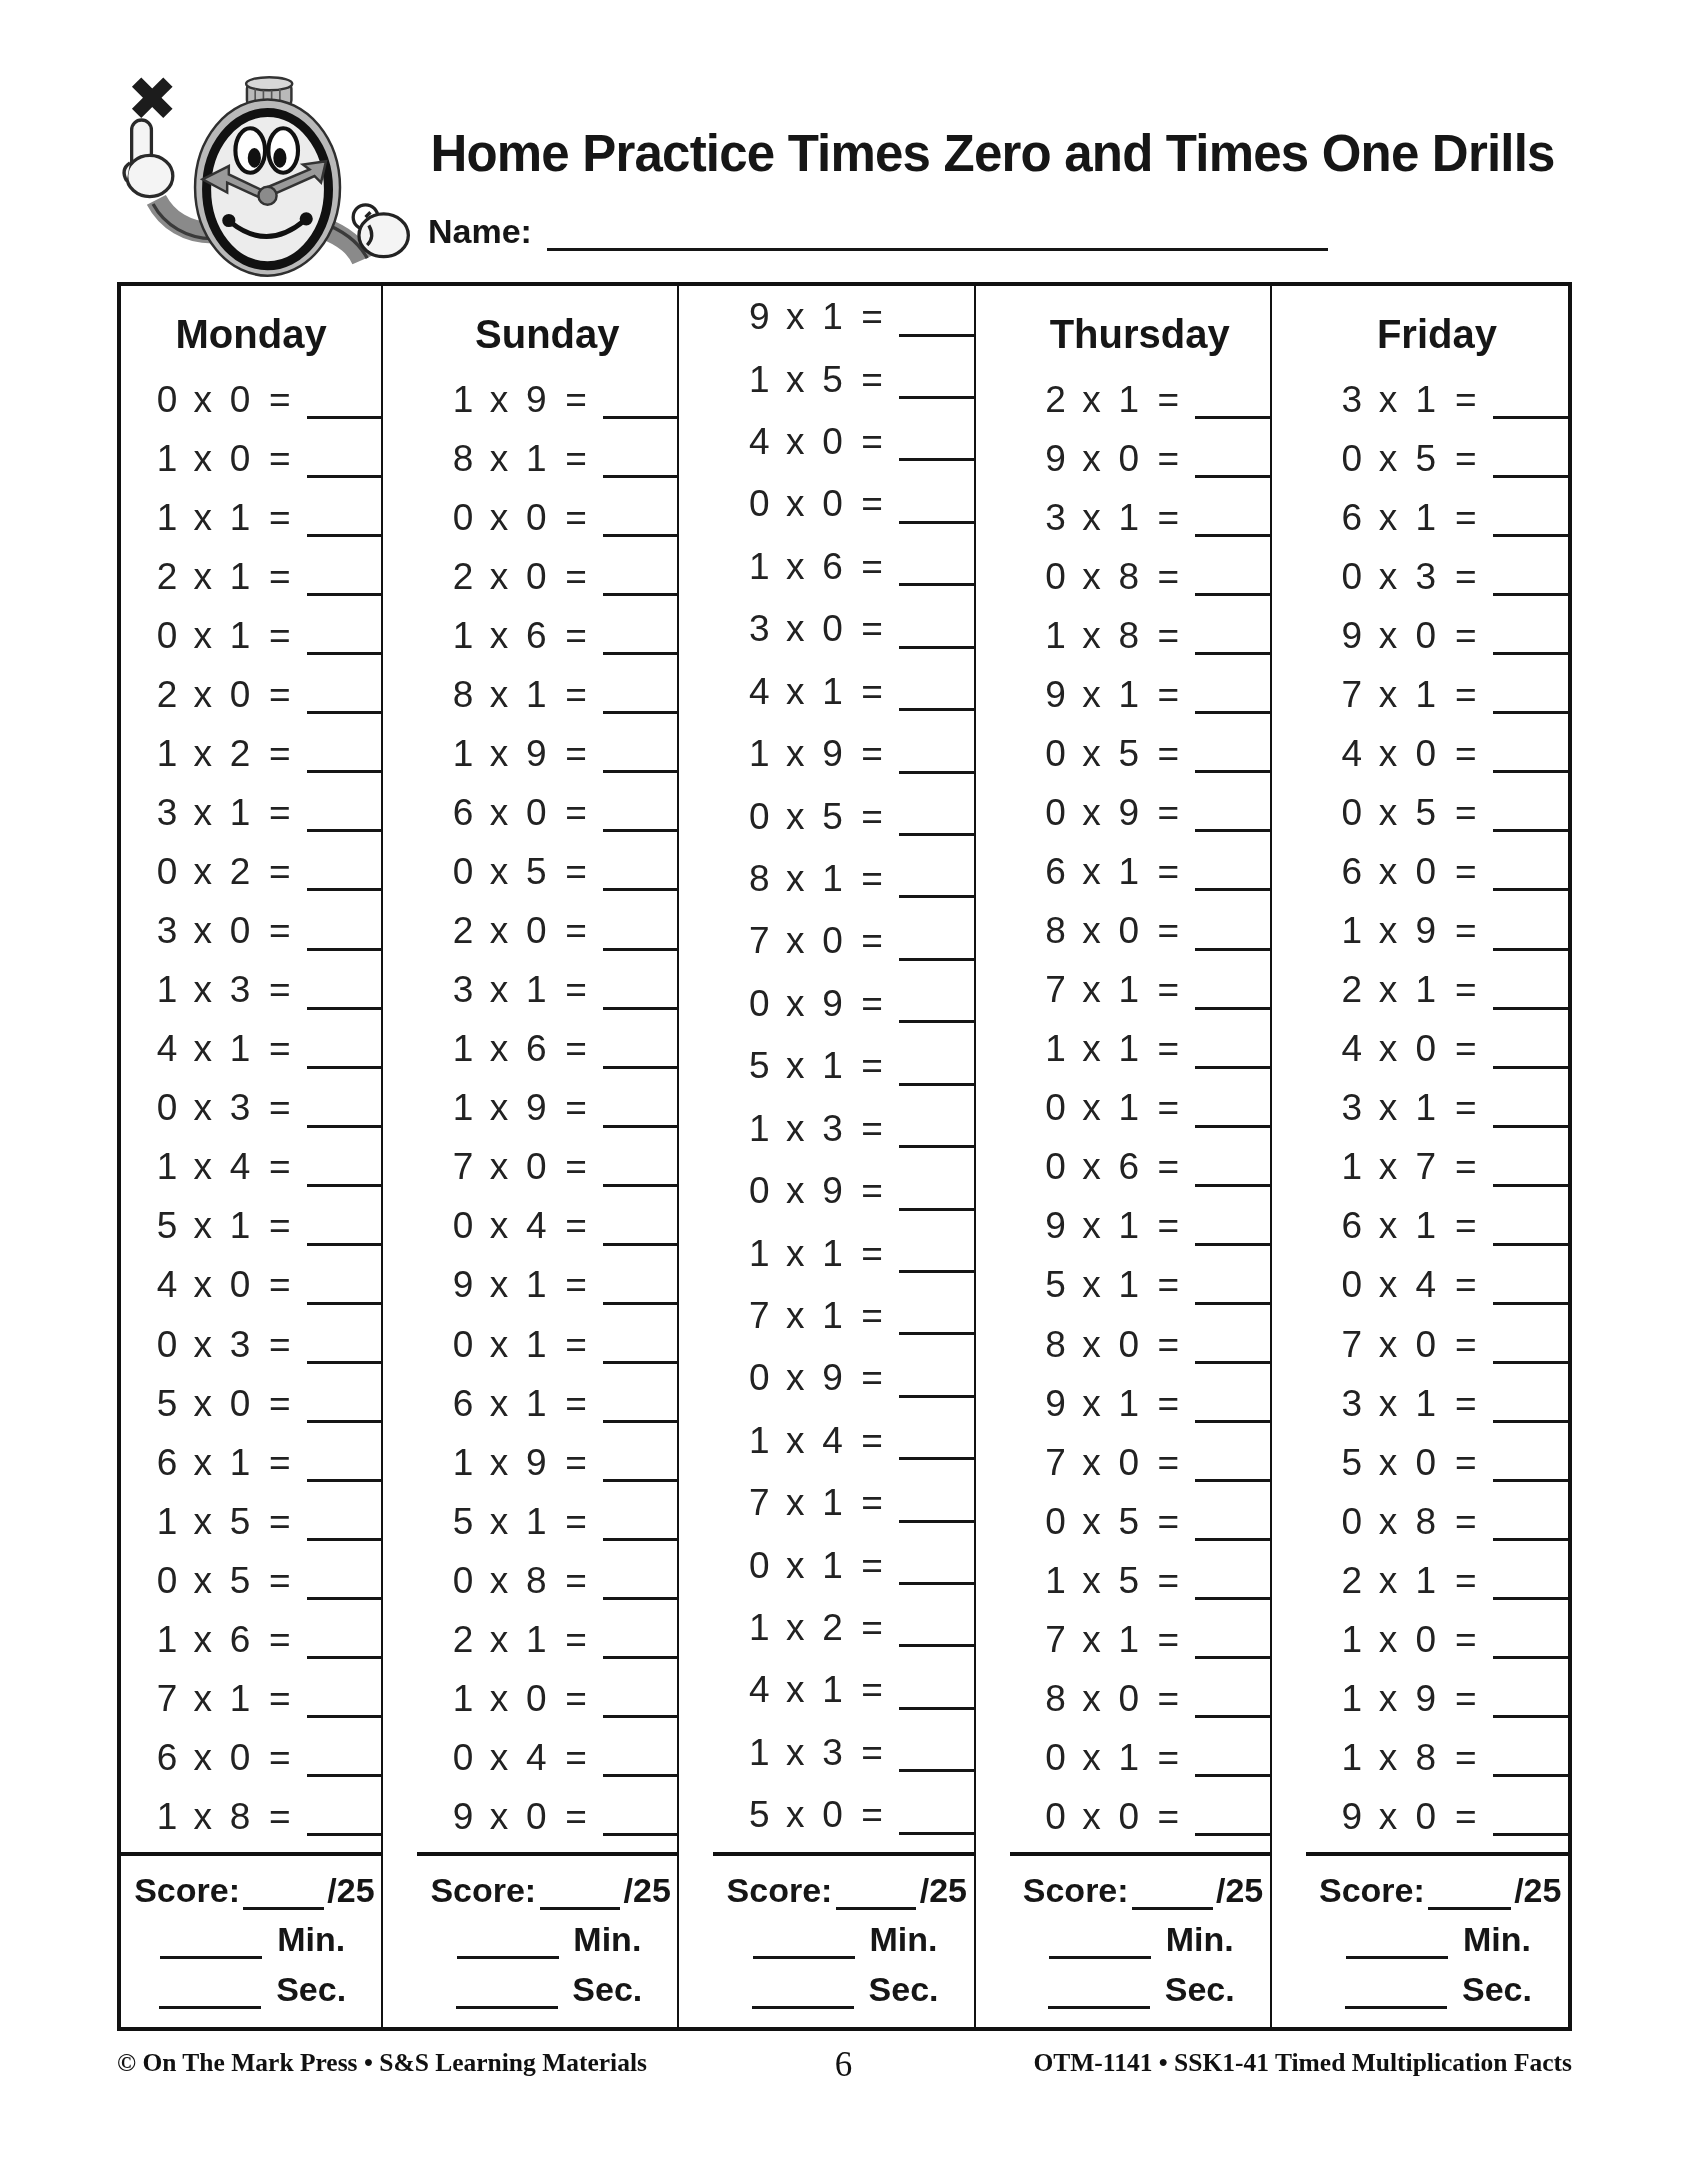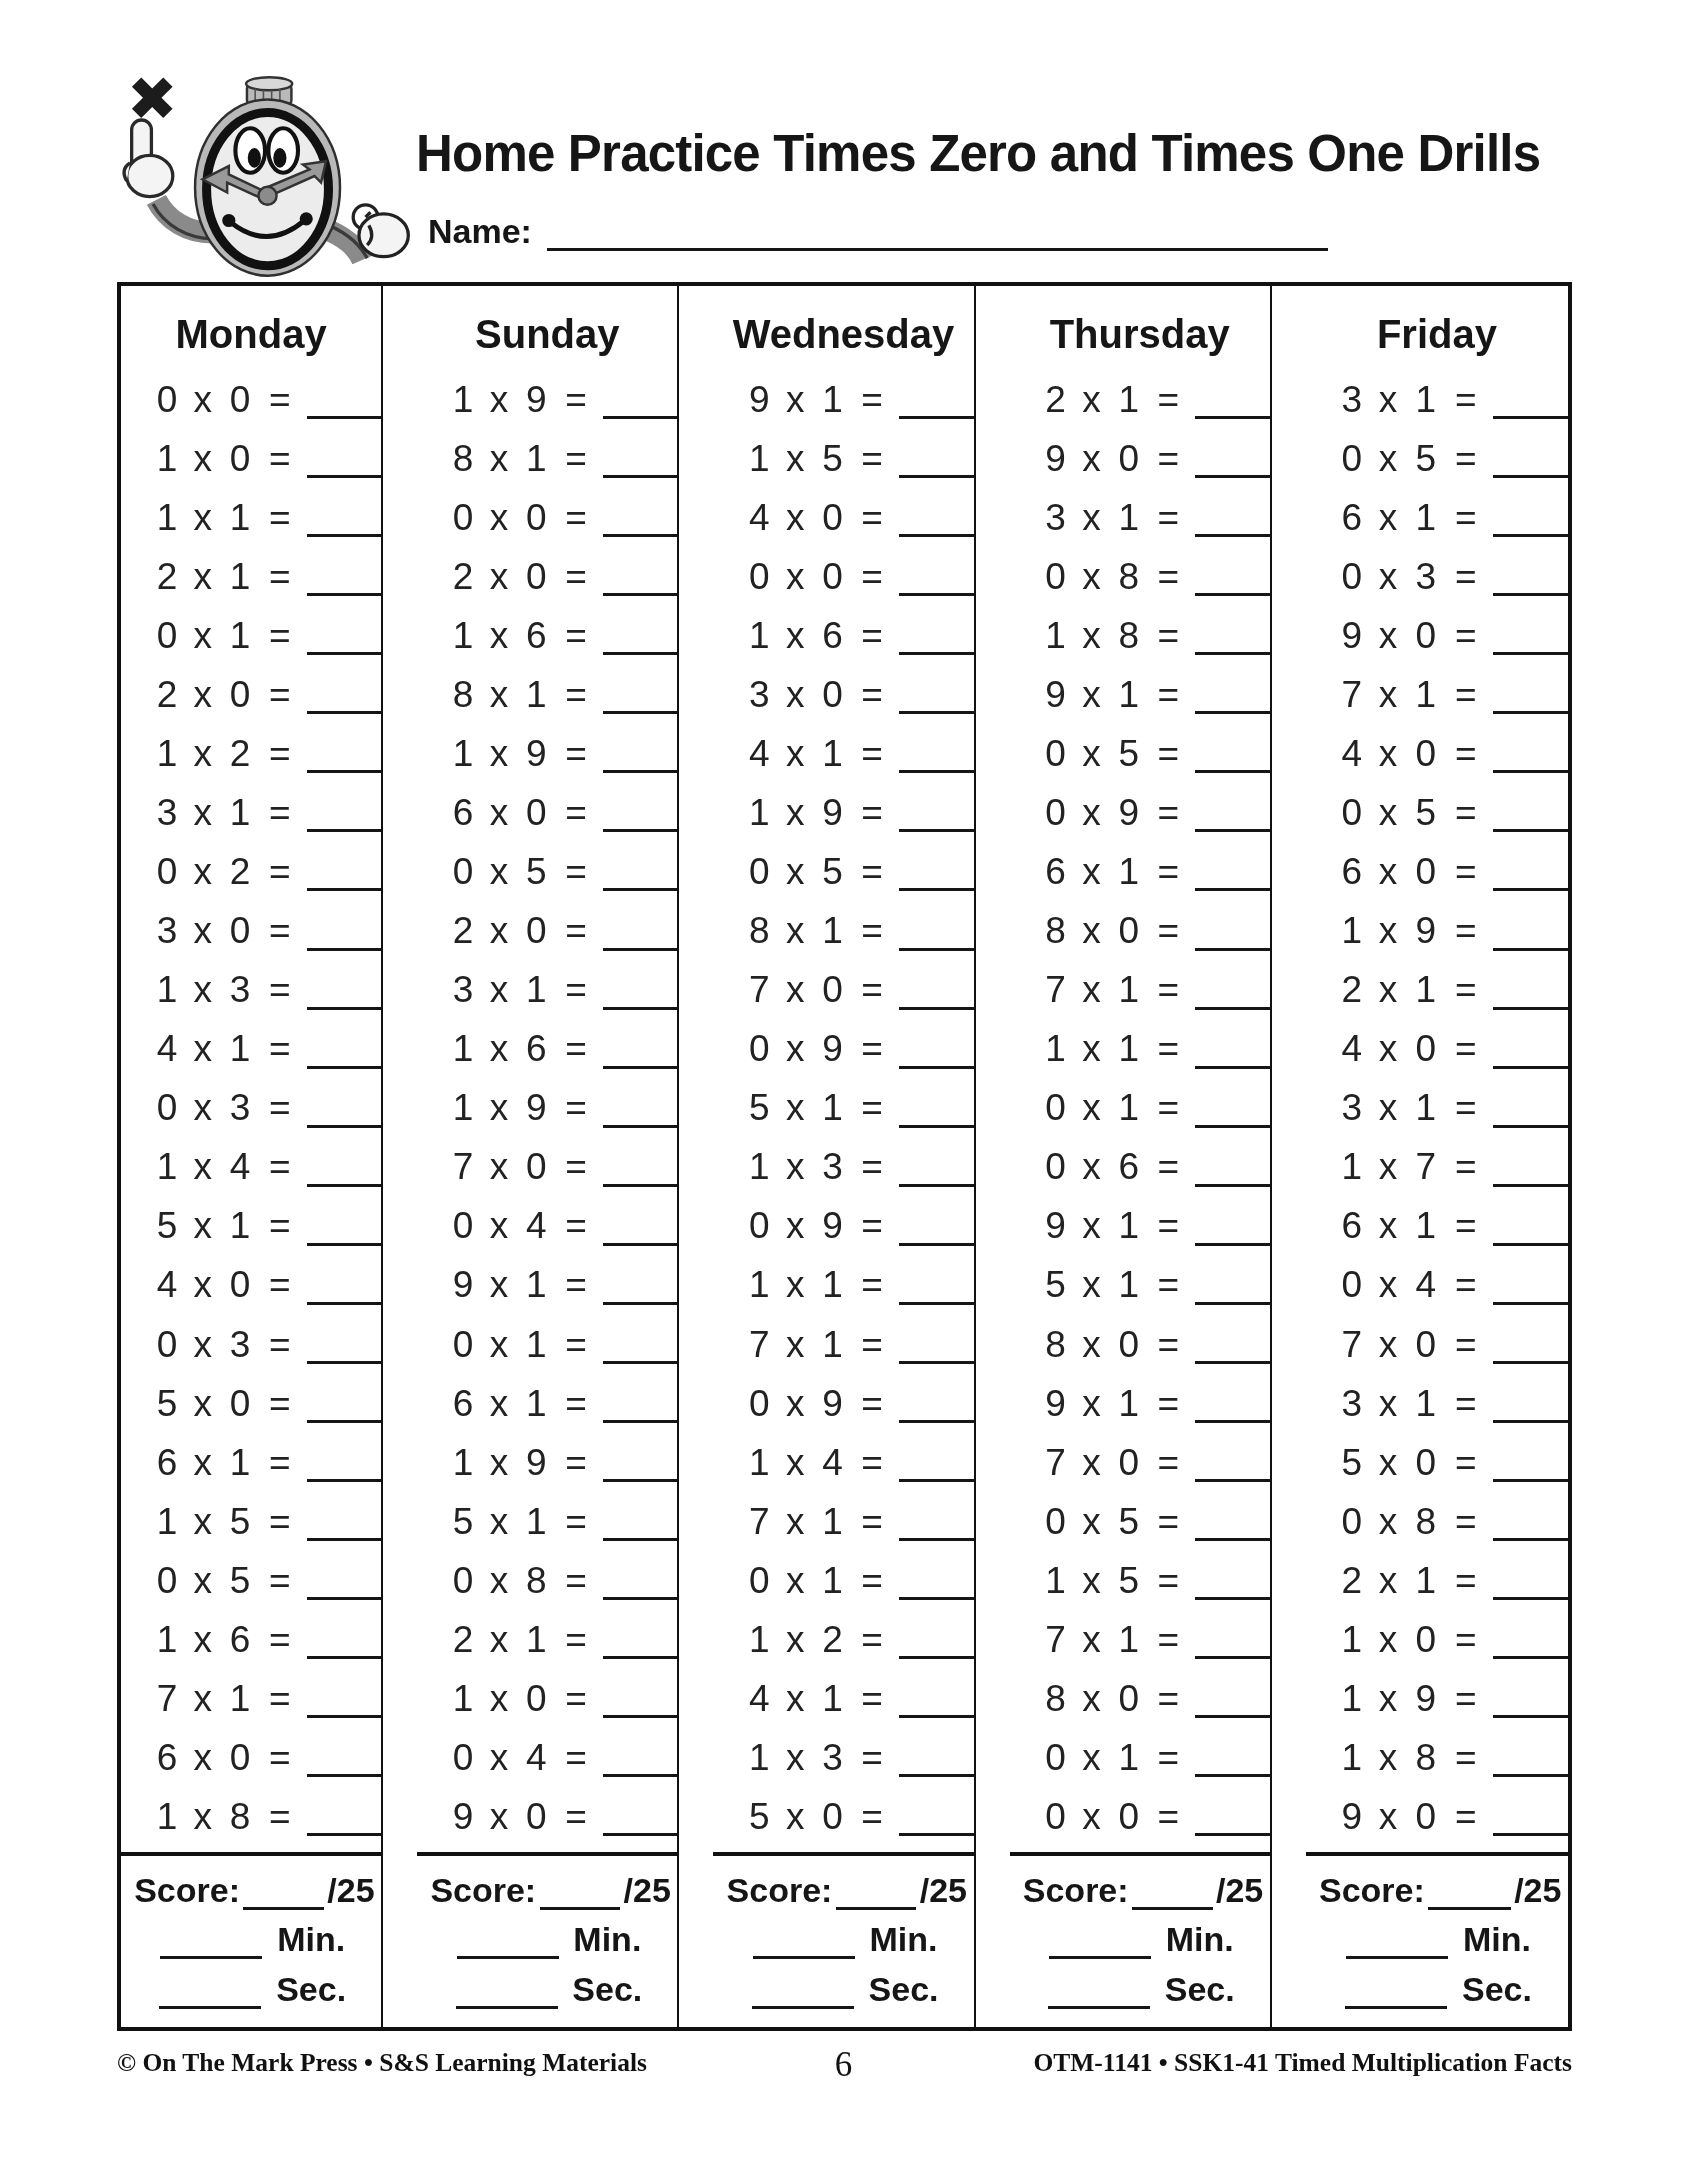--- a/index.html
+++ b/index.html
@@ -7,21 +7,21 @@
     width:1687px; height:2183px; position:relative;
     background:#ffffff; color:#111;
     font-family:"Liberation Sans", sans-serif;
     overflow:hidden;
   }
 
   
   .mascot-wrap { position:absolute; left:105px; top:64px; width:330px; height:224px; }
   .page-title {
     position:absolute; left:416px; top:124px; width:1153px;
-    font-size:51px; font-weight:bold; letter-spacing:-0.8px; text-align:left;
+    font-size:51px; font-weight:bold; letter-spacing:-0.8px; text-align:center;
     white-space:nowrap; color:#161616;
   }
   .name-row {
     position:absolute; left:428px; top:204px; width:900px;
     display:flex; align-items:flex-end; gap:15px;
     font-size:34px; font-weight:bold; color:#161616;
   }
   .name-line { flex:1; height:44px; border-bottom:3.3px solid #161616; }
 
   
@@ -523,21 +523,20 @@
           <span class="sblank wide"></span>
           <span>Min.</span>
         </div>
         <div class="score-line center">
           <span class="sblank wide"></span>
           <span>Sec.</span>
         </div>
       </div>
     </div>
     <div class="day-col">
-      <div class="day-name">Wednesday</div>
       <div class="probs">
         <div class="prob">
           <span class="n1">9</span>
           <span class="tx">x</span>
           <span class="n2">1</span>
           <span class="eq">=</span>
           <span class="blank"></span>
         </div>
         <div class="prob">
           <span class="n1">1</span>

